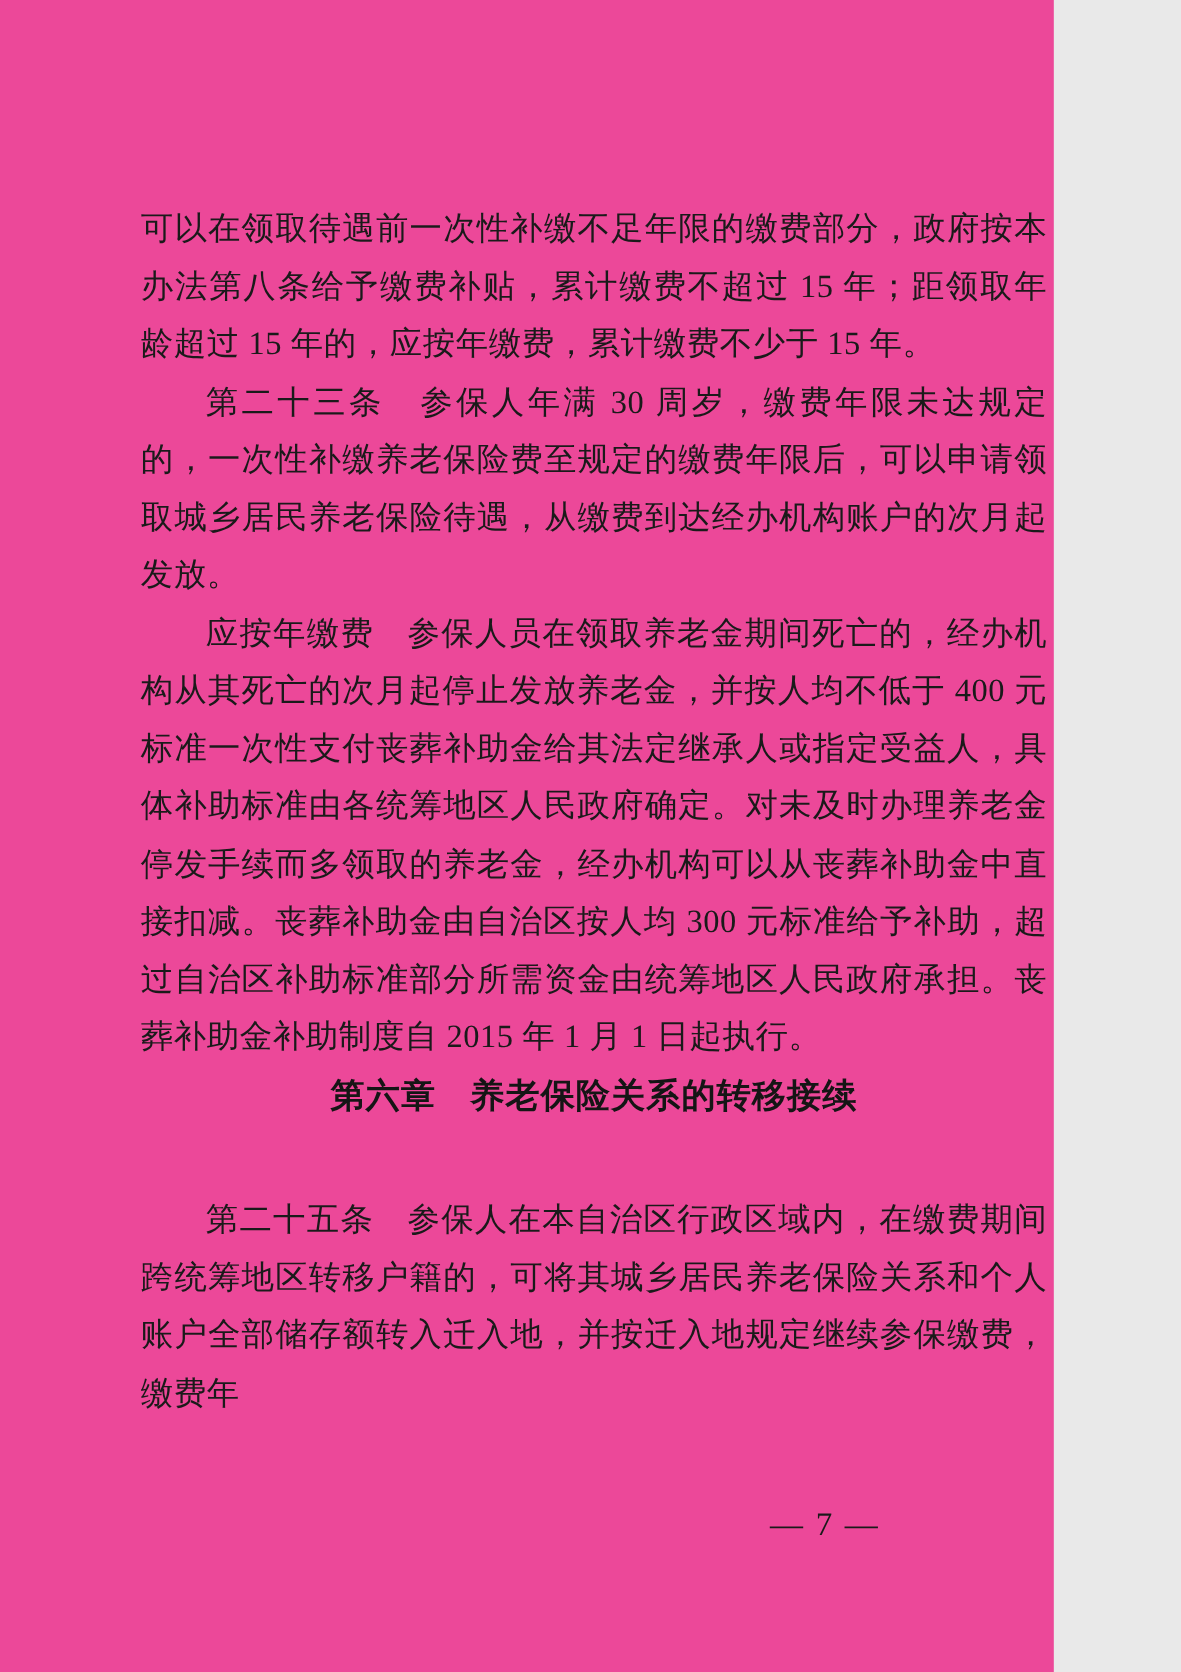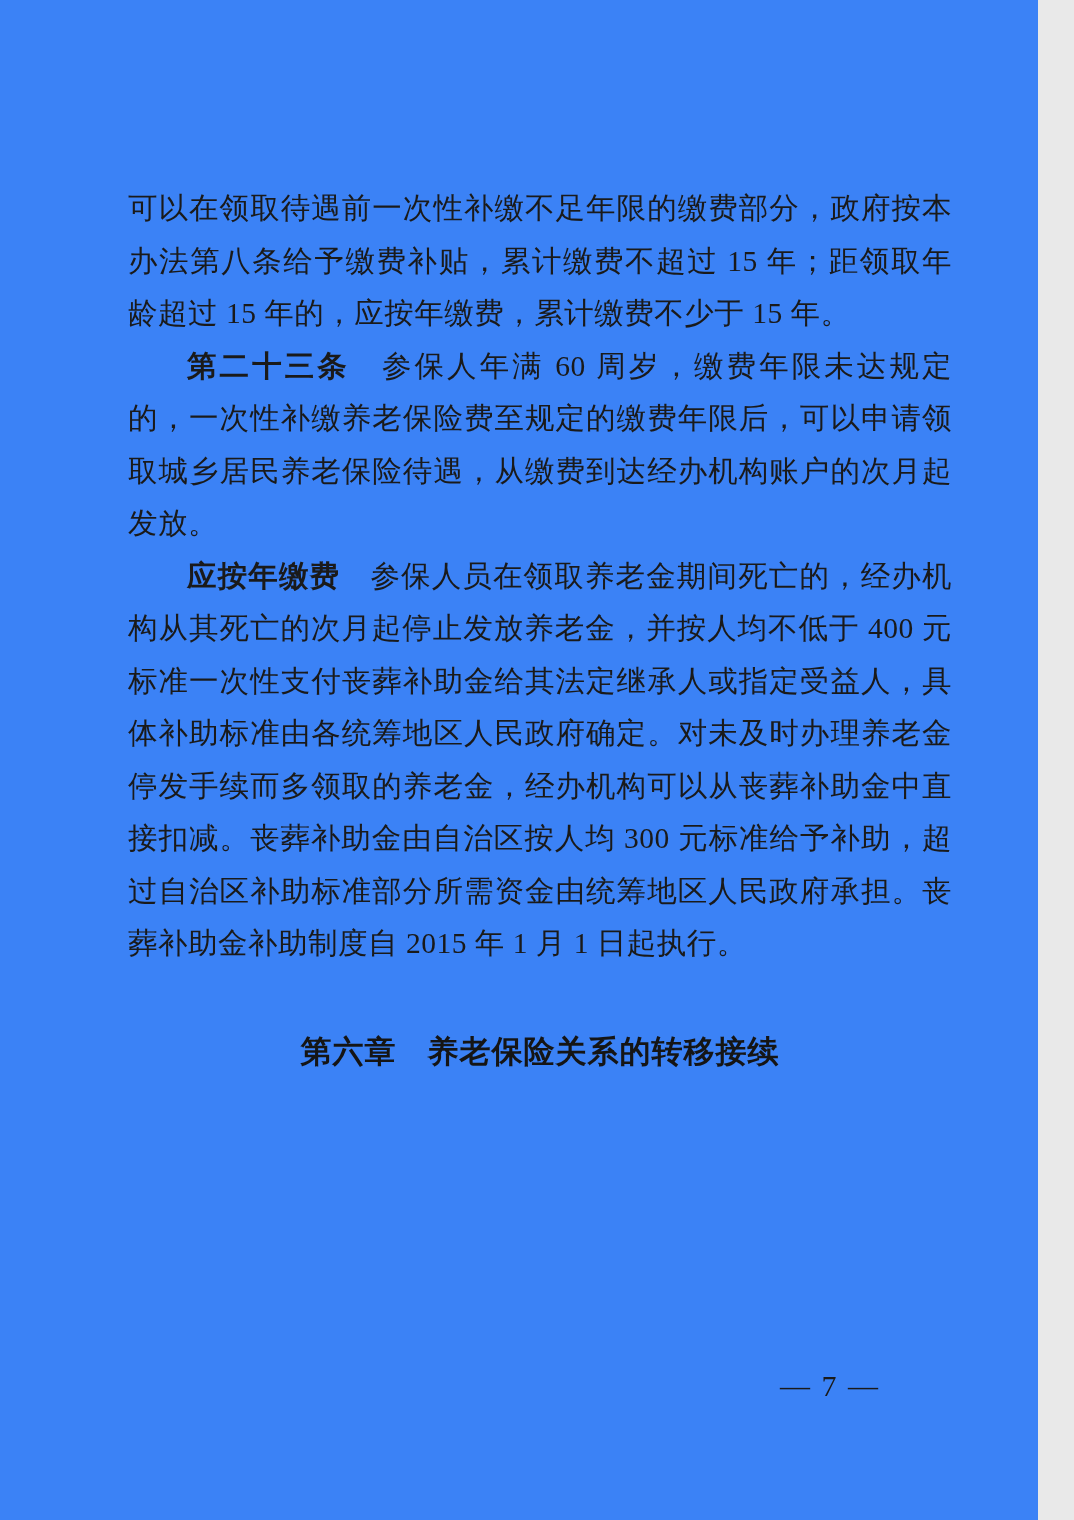--- a/index.html
+++ b/index.html
@@ -1,23 +1,23 @@
 <!DOCTYPE html>
 <html lang="zh"><head>
 <meta charset="utf-8">
 <style>
   * { margin: 0; padding: 0; box-sizing: border-box; }
   html, body { background: #e9e9e9; }
   body { width: 1074px; font-family: "Liberation Serif", "DejaVu Serif", serif; }
 
   .page {
     position: relative;
-    width: 1038px;
+    width: 958px;
     height: 1520px;
-    background: #3b82f6;
+    background: #ec4899;
     overflow: hidden;
     color: #1a1a1a;
   }
 
   .body-text {
     position: absolute;
     left: 128px;
     top: 182px;
     width: 824px;
   }
@@ -29,27 +29,26 @@
     text-justify: inter-ideograph;
     word-break: break-all;
     letter-spacing: 0.5px;
     color: #1a1a1a;
   }
 
   .para.indent { text-indent: 2em; }
 
   .article-lead {
     font-family: "Liberation Sans", "DejaVu Sans", sans-serif;
-    font-weight: 700;
+    font-weight: 400;
   }
 
   .lead-gap { display: inline-block; width: 1em; }
 
   .chapter-heading {
-    margin-top: 56px;
     margin-bottom: 61px;
     font-family: "Liberation Sans", "DejaVu Sans", sans-serif;
     font-weight: 700;
     font-size: 31px;
     line-height: 52.5px;
     text-align: center;
     letter-spacing: 1px;
     color: #151515;
   }
 
@@ -68,23 +67,24 @@
 </style>
 </head>
 <body>
 
 <div class="page">
   <div class="body-text">
 
     <p class="para">可以在领取待遇前一次性补缴不足年限的缴费部分，政府按本办法第八条给予缴费补贴，累计缴费不超过 15 年；距领取年龄超过 15 年的，应按年缴费，累计缴费不少于 15 年。</p>
 
 
-    <p class="para indent"><span class="article-lead">第二十三条</span><span class="lead-gap"></span><span>参保人年满 60 周岁，缴费年限未达规定的，一次性补缴养老保险费至规定的缴费年限后，可以申请领取城乡居民养老保险待遇，从缴费到达经办机构账户的次月起发放。</span></p>
+    <p class="para indent"><span class="article-lead">第二十三条</span><span class="lead-gap"></span><span>参保人年满 30 周岁，缴费年限未达规定的，一次性补缴养老保险费至规定的缴费年限后，可以申请领取城乡居民养老保险待遇，从缴费到达经办机构账户的次月起发放。</span></p>
 
     <p class="para indent"><span class="article-lead">应按年缴费</span><span class="lead-gap"></span><span>参保人员在领取养老金期间死亡的，经办机构从其死亡的次月起停止发放养老金，并按人均不低于 400 元标准一次性支付丧葬补助金给其法定继承人或指定受益人，具体补助标准由各统筹地区人民政府确定。对未及时办理养老金停发手续而多领取的养老金，经办机构可以从丧葬补助金中直接扣减。丧葬补助金由自治区按人均 300 元标准给予补助，超过自治区补助标准部分所需资金由统筹地区人民政府承担。丧葬补助金补助制度自 2015 年 1 月 1 日起执行。</span></p>
 
     <h2 class="chapter-heading"><span>第六章</span><span class="chapter-gap"></span><span>养老保险关系的转移接续</span></h2>
 
+    <p class="para indent"><span class="article-lead">第二十五条</span><span class="lead-gap"></span><span>参保人在本自治区行政区域内，在缴费期间跨统筹地区转移户籍的，可将其城乡居民养老保险关系和个人账户全部储存额转入迁入地，并按迁入地规定继续参保缴费，缴费年</span></p>
 
   </div>
 
   <div class="page-number">— 7 —</div>
 </div>
 
 </body></html>

